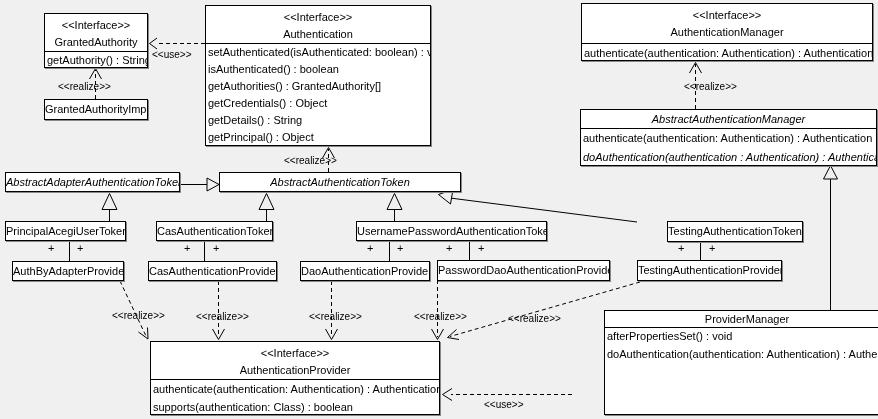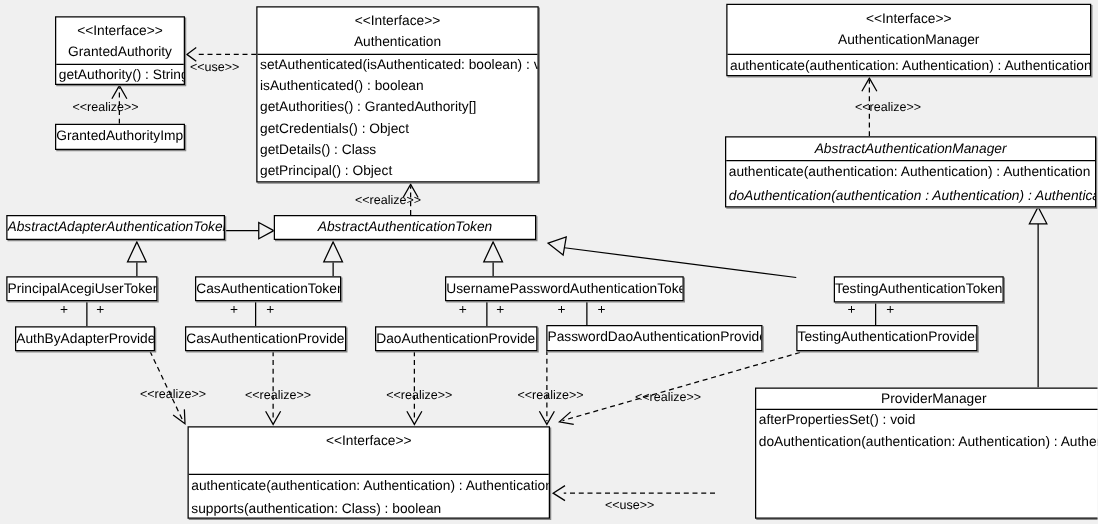--- a/index.html
+++ b/index.html
@@ -85,21 +85,21 @@
 
 <div class="box" style="left:205px;top:5px;width:226px;height:141px">
   <div class="ititle" style="height:37px">
     <div class="stereo">&lt;&lt;Interface&gt;&gt;</div>
     <div class="cname">Authentication</div>
   </div>
   <div class="m">setAuthenticated(isAuthenticated: boolean) : void</div>
   <div class="m">isAuthenticated() : boolean</div>
   <div class="m">getAuthorities() : GrantedAuthority[]</div>
   <div class="m">getCredentials() : Object</div>
-  <div class="m">getDetails() : Class</div>
+  <div class="m">getDetails() : String</div>
   <div class="m">getPrincipal() : Object</div>
 </div>
 
 <div class="box" style="left:581px;top:3px;width:292px;height:58px">
   <div class="ititle" style="height:39px">
     <div class="stereo">&lt;&lt;Interface&gt;&gt;</div>
     <div class="cname">AuthenticationManager</div>
   </div>
   <div class="m r18">authenticate(authentication: Authentication) : Authentication</div>
 </div>
@@ -107,21 +107,21 @@
 <div class="box" style="left:580px;top:109px;width:297px;height:57px">
   <div class="ntitle cname it" style="line-height:18px">AbstractAuthenticationManager</div>
   <div class="m r19">authenticate(authentication: Authentication) : Authentication</div>
   <div class="m r19 it">doAuthentication(authentication : Authentication) : Authentication</div>
 </div>
 
 <div class="box" style="left:5px;top:172px;width:175px;height:20px">
   <div class="cname only it">AbstractAdapterAuthenticationToken</div>
 </div>
 
-<div class="box" style="left:219px;top:172px;width:210px;height:20px">
+<div class="box" style="left:219px;top:172px;width:242px;height:20px">
   <div class="cname only it">AbstractAuthenticationToken</div>
 </div>
 
 <div class="box" style="left:5px;top:221px;width:121px;height:20px">
   <div class="cname only">PrincipalAcegiUserToken</div>
 </div>
 
 <div class="box" style="left:156px;top:221px;width:117px;height:20px">
   <div class="cname only">CasAuthenticationToken</div>
 </div>
@@ -150,20 +150,21 @@
   <div class="cname only">PasswordDaoAuthenticationProvider</div>
 </div>
 
 <div class="box" style="left:637px;top:260px;width:145px;height:21px">
   <div class="cname only">TestingAuthenticationProvider</div>
 </div>
 
 <div class="box" style="left:150px;top:341px;width:290px;height:74px">
   <div class="ititle" style="height:37px">
     <div class="stereo">&lt;&lt;Interface&gt;&gt;</div>
+    <div class="cname">AuthenticationProvider</div>
   </div>
   <div class="m r18">authenticate(authentication: Authentication) : Authentication</div>
   <div class="m r18">supports(authentication: Class) : boolean</div>
 </div>
 
 <div class="box" style="left:604px;top:310px;width:286px;height:105px">
   <div class="ntitle cname" style="line-height:16px">ProviderManager</div>
   <div class="m r176">afterPropertiesSet() : void</div>
   <div class="m r176">doAuthentication(authentication: Authentication) : Authentication</div>
 </div>

